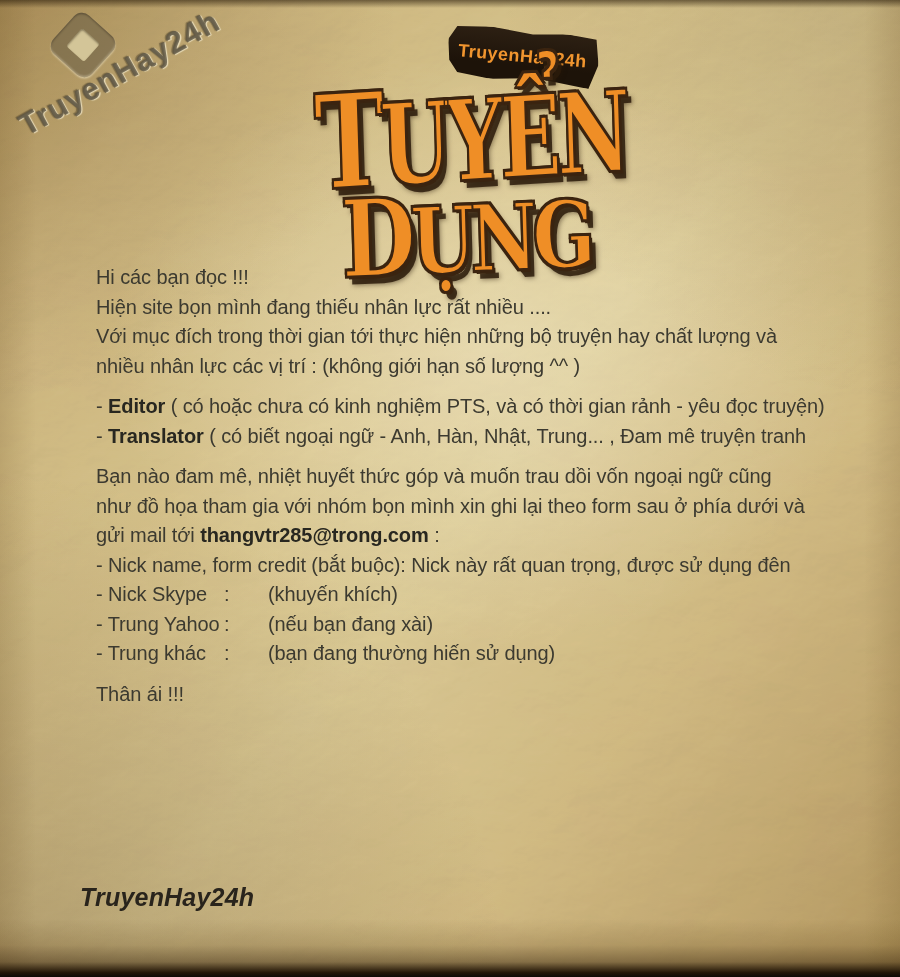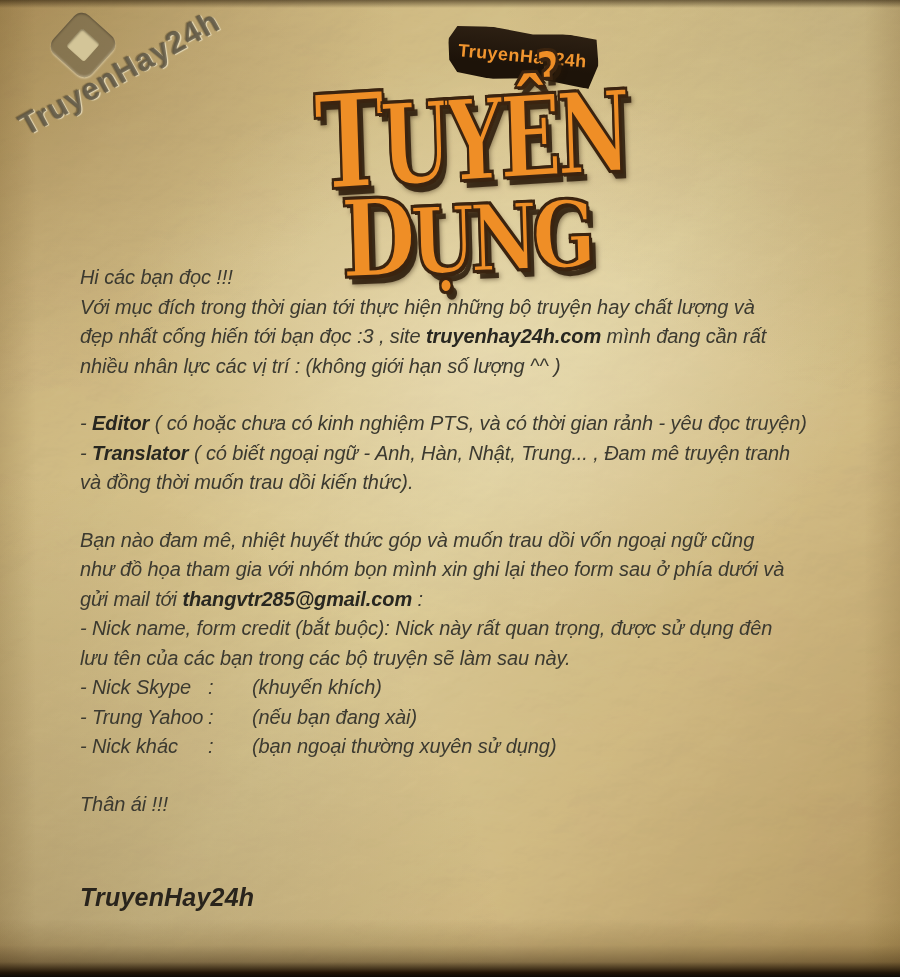--- a/index.html
+++ b/index.html
@@ -41,23 +41,23 @@
   .title{position:absolute;left:313px;top:79px;}
   .tword{font-family:"DejaVu Serif","Liberation Serif",serif;font-weight:bold;line-height:1;
     color:#ef8e26;white-space:nowrap;transform-origin:left top;
     -webkit-text-stroke:2px #3c2410;
     text-shadow:3px 3px 0 #3a2410,-2px -2px 0 #3a2410,2px -2px 0 #3a2410,-2px 2px 0 #3a2410,
       7px 8px 0 rgba(44,27,10,.85),8px 9px 6px rgba(40,24,8,.5);}
   .tword::first-letter{font-size:1.16em;}
   .w1{font-size:112px;letter-spacing:-6px;transform:scaleX(.72) rotate(-2.5deg);}
   .w2{font-size:92px;letter-spacing:-6px;margin-top:-22px;margin-left:27px;transform:scaleX(.80) rotate(-2deg);}
   
-  .bodytext{position:absolute;left:80px;top:263px;font-style:italic;font-size:20px;line-height:29.5px;
+  .bodytext{position:absolute;left:96px;top:263px;font-size:20px;line-height:29.5px;
     color:#3c3a30;letter-spacing:-.1px;}
-  .section + .section{margin-top:28px;}
+  .section + .section{margin-top:11px;}
   .line{white-space:pre;}
   .b{font-weight:bold;color:#282720;}
   .nl{display:inline-block;width:128px;}
   .nc{display:inline-block;width:44px;}
   .signature{position:absolute;left:80px;top:883px;font-style:italic;font-weight:bold;font-size:25px;
     color:#29241c;letter-spacing:.2px;}
 </style>
 </head>
 <body>
 
@@ -92,38 +92,36 @@
   </div>
 
   <div class="title">
     <div class="tword w1">TUYỂN</div>
     <div class="tword w2">DỤNG</div>
   </div>
 
   <div class="bodytext">
       <div class="section">
         <div class="line"><span>Hi các bạn đọc !!!</span></div>
+        <div class="line"><span>Hiện site bọn mình đang thiếu nhân lực rất nhiều ....</span></div>
         <div class="line"><span>Với mục đích trong thời gian tới thực hiện những bộ truyện hay chất lượng và</span></div>
-        <div class="line"><span>đẹp nhất cống hiến tới bạn đọc :3 , site </span><span class="b">truyenhay24h.com</span><span> mình đang cần rất</span></div>
         <div class="line"><span>nhiều nhân lực các vị trí : (không giới hạn số lượng ^^ )</span></div>
       </div>
       <div class="section">
         <div class="line"><span>- </span><span class="b">Editor</span><span> ( có hoặc chưa có kinh nghiệm PTS, và có thời gian rảnh - yêu đọc truyện)</span></div>
         <div class="line"><span>- </span><span class="b">Translator</span><span> ( có biết ngoại ngữ - Anh, Hàn, Nhật, Trung... , Đam mê truyện tranh</span></div>
-        <div class="line"><span>và đồng thời muốn trau dồi kiến thức).</span></div>
       </div>
       <div class="section">
         <div class="line"><span>Bạn nào đam mê, nhiệt huyết thức góp và muốn trau dồi vốn ngoại ngữ cũng</span></div>
         <div class="line"><span>như đồ họa tham gia với nhóm bọn mình xin ghi lại theo form sau ở phía dưới và</span></div>
-        <div class="line"><span>gửi mail tới </span><span class="b">thangvtr285@gmail.com</span><span> :</span></div>
+        <div class="line"><span>gửi mail tới </span><span class="b">thangvtr285@trong.com</span><span> :</span></div>
         <div class="line"><span>- Nick name, form credit (bắt buộc): Nick này rất quan trọng, được sử dụng đên</span></div>
-        <div class="line"><span>lưu tên của các bạn trong các bộ truyện sẽ làm sau này.</span></div>
         <div class="line"><span class="nl">- Nick Skype</span><span class="nc">:</span><span>(khuyến khích)</span></div>
         <div class="line"><span class="nl">- Trung Yahoo</span><span class="nc">:</span><span>(nếu bạn đang xài)</span></div>
-        <div class="line"><span class="nl">- Nick khác</span><span class="nc">:</span><span>(bạn ngoại thường xuyên sử dụng)</span></div>
+        <div class="line"><span class="nl">- Trung khác</span><span class="nc">:</span><span>(bạn đang thường hiến sử dụng)</span></div>
       </div>
       <div class="section">
         <div class="line"><span>Thân ái !!!</span></div>
       </div>
     </div>
 
   <div class="signature">TruyenHay24h</div>
 
   <div class="edge-top"></div>
   <div class="edge-bottom"></div>

